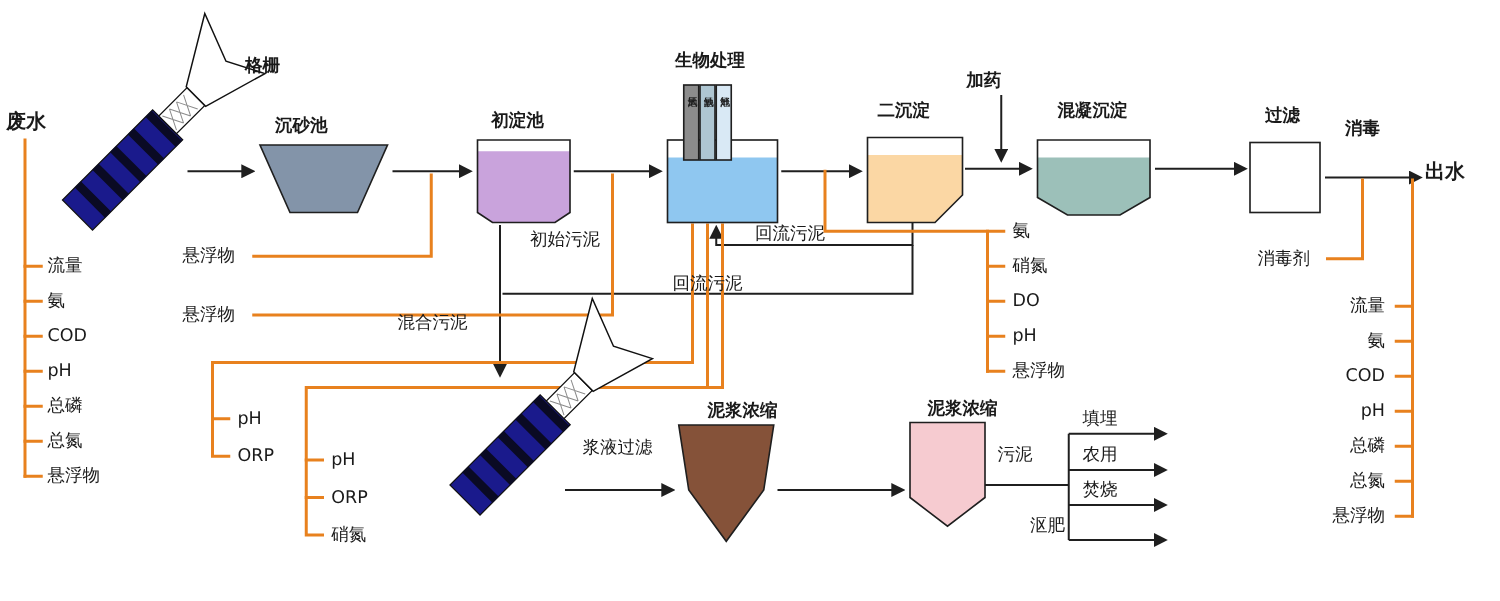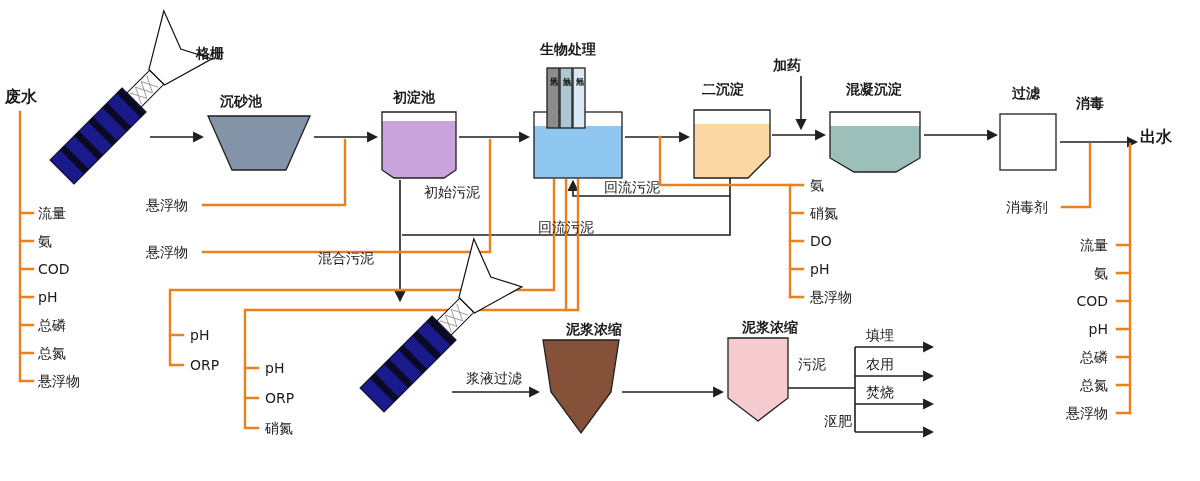--- a/index.html
+++ b/index.html
@@ -149,21 +149,21 @@
   <div class="vtxt" style="left:547px;top:71px">厌氧池</div>
   <div class="vtxt" style="left:560px;top:71px">缺氧池</div>
   <div class="vtxt" style="left:573px;top:71px">好氧池</div>
 
   <div class="lbl" style="left:146px;top:196px">悬浮物</div>
   <div class="lbl" style="left:146px;top:243px">悬浮物</div>
   <div class="lbl" style="left:424px;top:183px">初始污泥</div>
   <div class="lbl" style="left:318px;top:249px">混合污泥</div>
   <div class="lbl" style="left:604px;top:178px">回流污泥</div>
   <div class="lbl" style="left:538px;top:218px">回流污泥</div>
-  <div class="lbl" style="left:466px;top:369px">浆液过滤</div>
+  <div class="lbl" style="left:466px;top:349px">浆液过滤</div>
   <div class="lbl" style="left:798px;top:355px">污泥</div>
   <div class="lbl" style="left:1006px;top:198px">消毒剂</div>
 
   <div class="lbl" style="left:810px;top:176px">氨</div>
   <div class="lbl" style="left:810px;top:204px">硝氮</div>
   <div class="lbl" style="left:810px;top:232px">DO</div>
   <div class="lbl" style="left:810px;top:260px">pH</div>
   <div class="lbl" style="left:810px;top:288px">悬浮物</div>
 
   <div class="lbl" style="left:190px;top:326px">pH</div>

